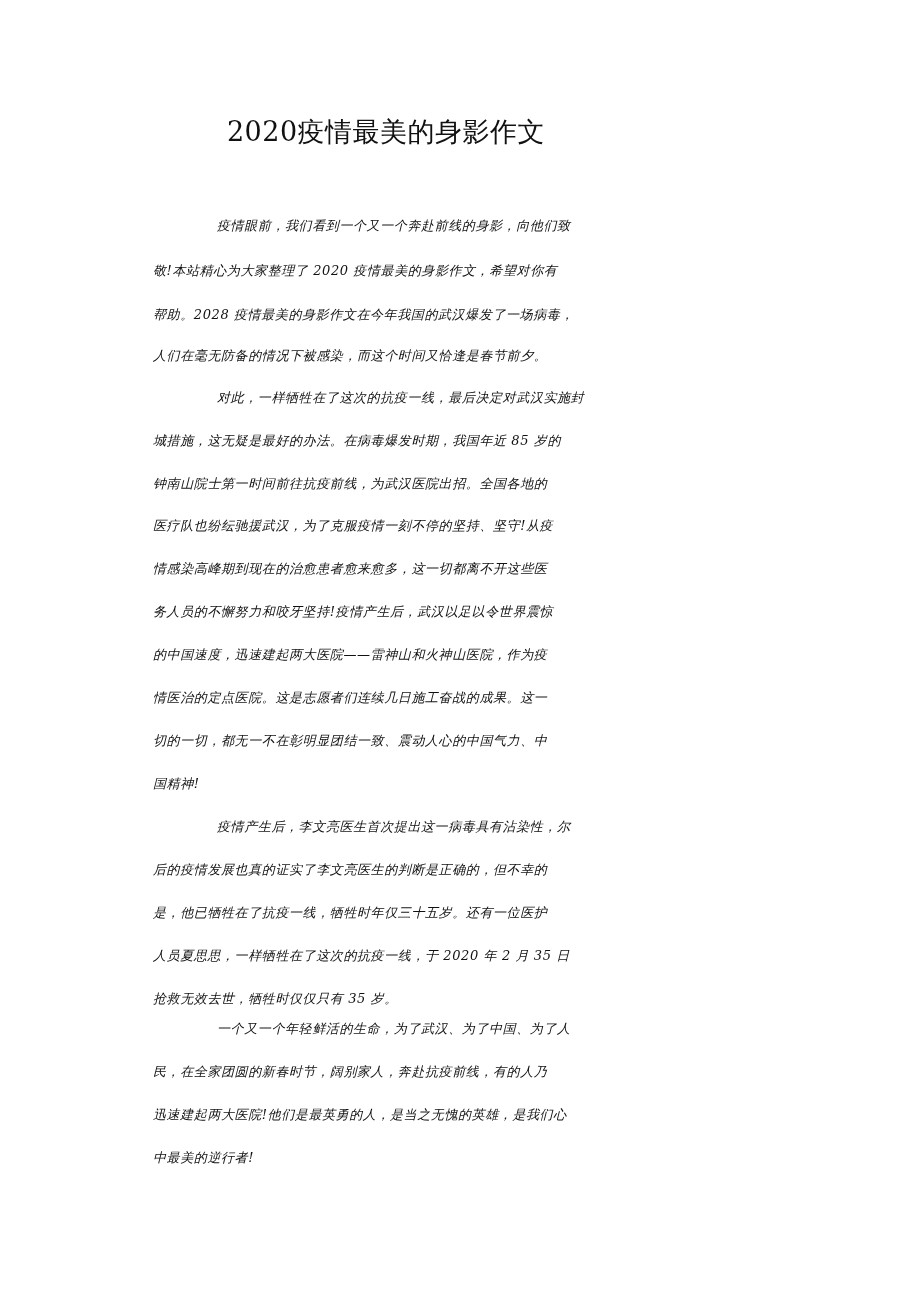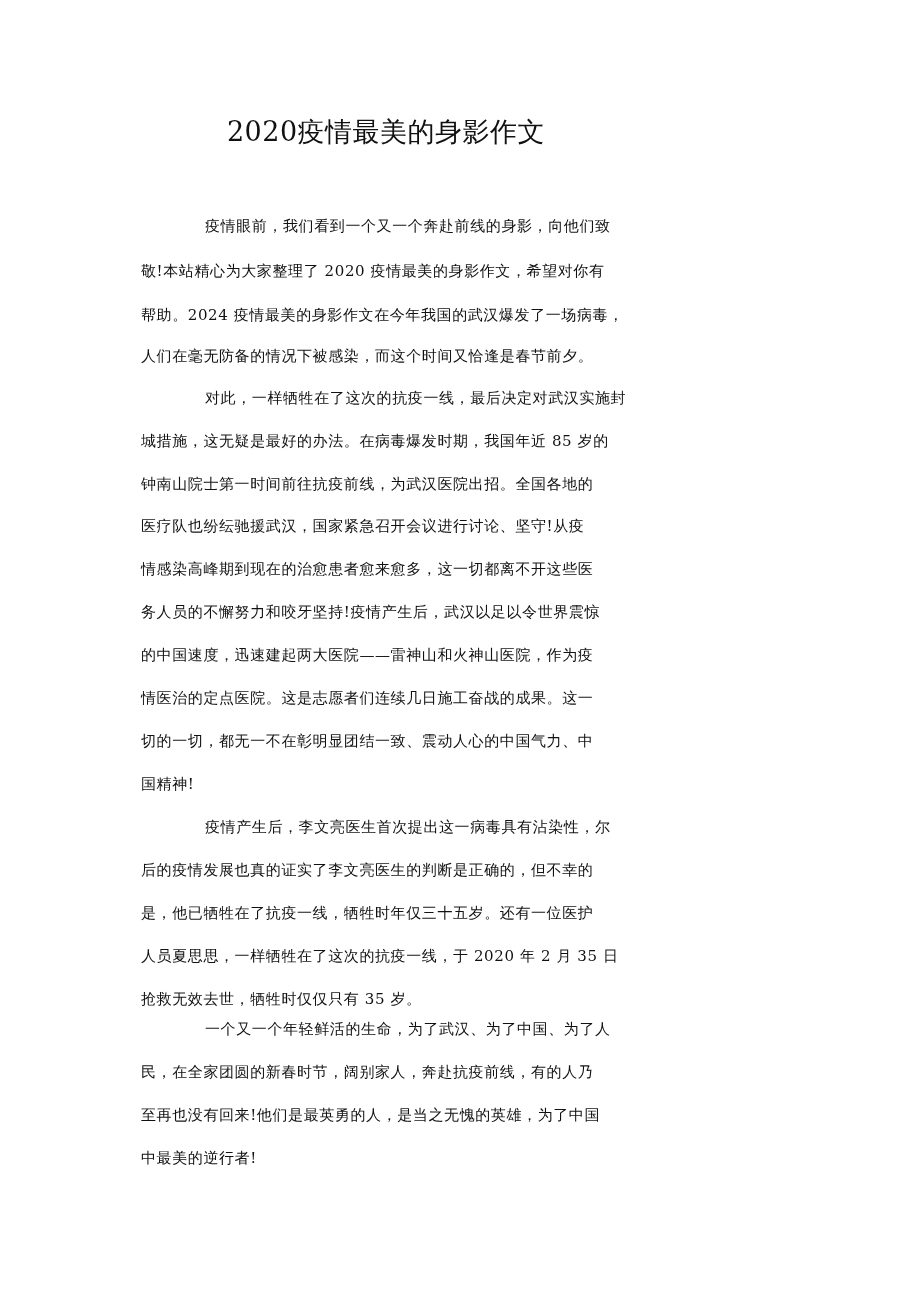--- a/index.html
+++ b/index.html
@@ -1,60 +1,60 @@
 <!DOCTYPE html>
 <html><head>
 <meta charset="utf-8">
 <style>
   html, body { margin:0; padding:0; background:#ffffff; }
   body { width:920px; height:1302px; position:relative; overflow:hidden;
          font-family: "DejaVu Serif", "Liberation Serif", serif; color:#111; }
   .title { position:absolute; top:112px; left:0; width:772px; text-align:center;
            font-size:27px; line-height:40px; letter-spacing:0.5px; }
   .body { position:absolute; left:141px; top:0; width:650px; }
-  .line { position:absolute; left:0; width:650px; font-size:15px; line-height:24px;
-          white-space:nowrap; letter-spacing:0.6px; }
+  .line { position:absolute; left:12px; width:650px; font-size:13px; line-height:24px;
+          white-space:nowrap; letter-spacing:0.6px;font-style:italic; }
   .line.indent { padding-left:64px; }
 </style>
 </head>
 <body>
 
 <div>
   <div class="title">2020疫情最美的身影作文</div>
 
   <div class="body">
 
     <div>
       <div class="line indent" style="top:214px">疫情眼前，我们看到一个又一个奔赴前线的身影，向他们致</div>
       <div class="line" style="top:259px">敬!本站精心为大家整理了 2020 疫情最美的身影作文，希望对你有</div>
-      <div class="line" style="top:303px">帮助。2024 疫情最美的身影作文在今年我国的武汉爆发了一场病毒，</div>
+      <div class="line" style="top:303px">帮助。2028 疫情最美的身影作文在今年我国的武汉爆发了一场病毒，</div>
       <div class="line" style="top:344px">人们在毫无防备的情况下被感染，而这个时间又恰逢是春节前夕。</div>
     </div>
 
     <div>
       <div class="line indent" style="top:386px">对此，一样牺牲在了这次的抗疫一线，最后决定对武汉实施封</div>
       <div class="line" style="top:429px">城措施，这无疑是最好的办法。在病毒爆发时期，我国年近 85 岁的</div>
       <div class="line" style="top:472px">钟南山院士第一时间前往抗疫前线，为武汉医院出招。全国各地的</div>
-      <div class="line" style="top:514px">医疗队也纷纭驰援武汉，国家紧急召开会议进行讨论、坚守!从疫</div>
+      <div class="line" style="top:514px">医疗队也纷纭驰援武汉，为了克服疫情一刻不停的坚持、坚守!从疫</div>
       <div class="line" style="top:557px">情感染高峰期到现在的治愈患者愈来愈多，这一切都离不开这些医</div>
       <div class="line" style="top:600px">务人员的不懈努力和咬牙坚持!疫情产生后，武汉以足以令世界震惊</div>
       <div class="line" style="top:643px">的中国速度，迅速建起两大医院——雷神山和火神山医院，作为疫</div>
       <div class="line" style="top:686px">情医治的定点医院。这是志愿者们连续几日施工奋战的成果。这一</div>
       <div class="line" style="top:729px">切的一切，都无一不在彰明显团结一致、震动人心的中国气力、中</div>
       <div class="line" style="top:772px">国精神!</div>
     </div>
 
     <div>
       <div class="line indent" style="top:815px">疫情产生后，李文亮医生首次提出这一病毒具有沾染性，尔</div>
       <div class="line" style="top:858px">后的疫情发展也真的证实了李文亮医生的判断是正确的，但不幸的</div>
       <div class="line" style="top:901px">是，他已牺牲在了抗疫一线，牺牲时年仅三十五岁。还有一位医护</div>
       <div class="line" style="top:944px">人员夏思思，一样牺牲在了这次的抗疫一线，于 2020 年 2 月 35 日</div>
       <div class="line" style="top:987px">抢救无效去世，牺牲时仅仅只有 35 岁。</div>
     </div>
 
     <div>
       <div class="line indent" style="top:1017px">一个又一个年轻鲜活的生命，为了武汉、为了中国、为了人</div>
       <div class="line" style="top:1060px">民，在全家团圆的新春时节，阔别家人，奔赴抗疫前线，有的人乃</div>
-      <div class="line" style="top:1103px">至再也没有回来!他们是最英勇的人，是当之无愧的英雄，为了中国</div>
+      <div class="line" style="top:1103px">迅速建起两大医院!他们是最英勇的人，是当之无愧的英雄，是我们心</div>
       <div class="line" style="top:1146px">中最美的逆行者!</div>
     </div>
   </div>
 </div>
 
 </body></html>

